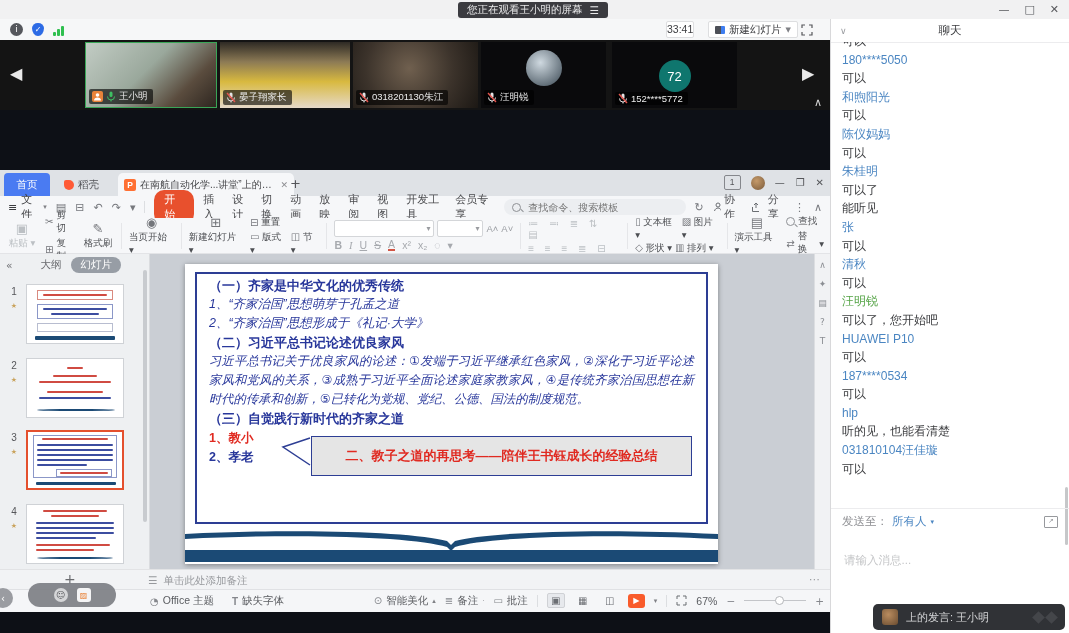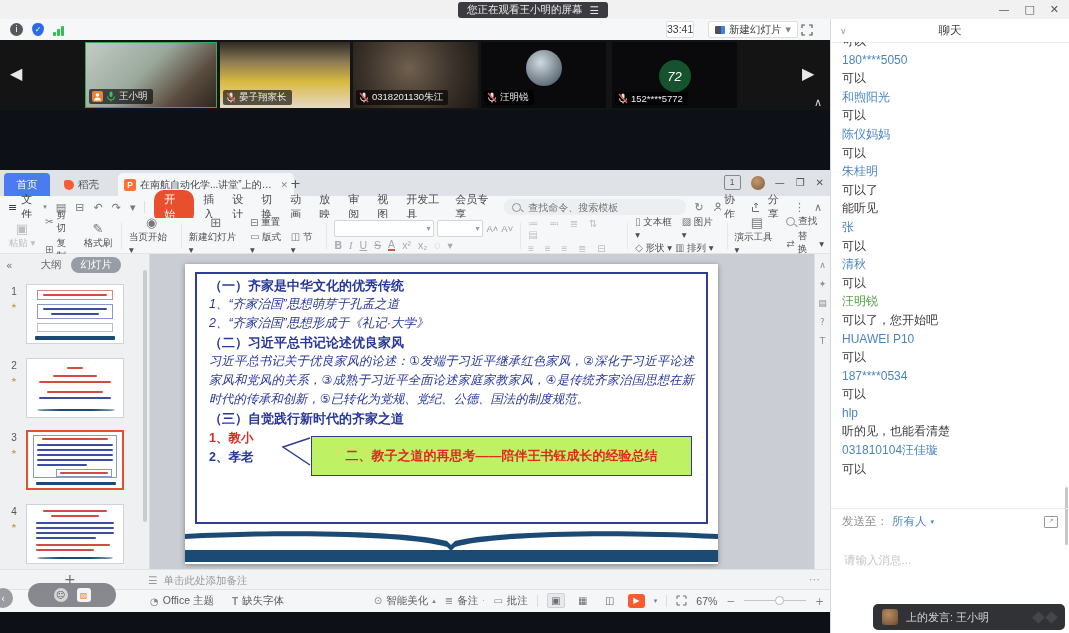--- a/index.html
+++ b/index.html
@@ -28,21 +28,21 @@
 
   
   .videostrip{position:absolute;left:0;top:40px;width:830px;height:70px;background:#141414;}
   .nav-arrow{position:absolute;top:24px;color:#e8e8e8;font-size:16px;line-height:20px;}
   .tile{position:absolute;top:2px;height:66px;background:#000;overflow:hidden;}
   .tile .feed{position:absolute;inset:0;}
   .vlabel{position:absolute;left:3px;bottom:3px;background:rgba(0,0,0,.62);border-radius:2px;display:flex;align-items:center;
           gap:3px;padding:1px 5px 1px 3px;color:#ececec;font-size:9.5px;max-width:95%;}
   .avbadge{width:11px;height:11px;background:#e8833a;border-radius:2px;display:flex;align-items:center;justify-content:center;}
   .bluecircle{position:absolute;left:50%;top:18px;transform:translateX(-50%);width:32px;height:32px;border-radius:50%;
-              background:#14532d;color:#fff;font-size:13px;display:flex;align-items:center;justify-content:center;font-style:italic;}
+              background:#0f766e;color:#fff;font-size:13px;display:flex;align-items:center;justify-content:center;}
   .circ-avatar{position:absolute;left:50%;top:8px;transform:translateX(-50%);width:36px;height:36px;border-radius:50%;
                background:radial-gradient(circle at 40% 35%,#cfd9e0,#5f6c76 75%);}
   .strip-collapse{position:absolute;right:8px;bottom:1px;color:#d8d8d8;font-size:11px;}
 
   
   .desktop{position:absolute;left:0;top:110px;width:830px;height:523px;background:#0d1016;}
 
   
   .wps{position:absolute;left:0;top:170px;width:830px;height:442px;background:#f3f4f6;font-size:11px;color:#4a4b4e;}
   .wps-tabbar{position:absolute;left:0;top:0;width:100%;height:26px;background:#dfe2e6;}
@@ -105,21 +105,21 @@
   .canvas{position:absolute;left:150px;top:0;right:16px;bottom:0;background:#caced4;}
   .slide{position:absolute;left:35px;top:10px;width:533px;height:300px;background:#fff;box-shadow:0 1px 5px rgba(0,0,0,.38);}
   .sbox{position:absolute;left:10px;top:8px;right:10px;height:252px;border:2px solid #2d3e94;box-sizing:border-box;padding:2px 12px;overflow:hidden;}
   .s-title{font-size:13.5px;font-weight:bold;color:#e02a21;text-align:center;line-height:20px;margin-top:2px;}
   .s-h{font-size:13px;font-weight:bold;color:#28379b;line-height:19px;}
   .s-item{font-size:12.5px;color:#28379b;line-height:19px;font-style:italic;}
   .s-para{font-size:12.3px;color:#28379b;line-height:19px;text-align:justify;font-style:italic;}
   .s-points{position:relative;height:58px;margin-top:1px;}
   .s-pt{font-size:12.5px;font-weight:bold;color:#28379b;line-height:19px;}
   .s-pt.red{color:#e02a21;}
-  .callout{position:absolute;left:102px;top:7px;right:2px;height:38px;border:1.5px solid #2d3e94;display:flex;align-items:center;justify-content:center;background:#bef264;}
+  .callout{position:absolute;left:102px;top:7px;right:2px;height:38px;border:1.5px solid #2d3e94;display:flex;align-items:center;justify-content:center;background:#e5e5e5;}
   .callout span{font-size:13px;font-weight:bold;color:#e02a21;}
   .book{position:absolute;left:0;bottom:2px;}
   .side-toolbar{position:absolute;right:0;top:0;width:16px;height:100%;background:#f1f2f4;border-left:1px solid #dcdee1;
                 display:flex;flex-direction:column;align-items:center;gap:9px;padding-top:6px;box-sizing:border-box;color:#8b8e93;font-size:9px;}
 
   .notesbar{position:absolute;left:0;bottom:22px;width:100%;height:20px;background:#f2f3f5;border-top:1px solid #e2e3e5;}
   .notes-add{position:absolute;left:64px;top:1px;font-size:14px;color:#6a6b6f;}
   .notes-txt{position:absolute;left:148px;top:4px;display:flex;gap:6px;font-size:10.5px;color:#97999d;}
   .notes-more{position:absolute;right:10px;top:3px;color:#97999d;font-size:11px;}
 

